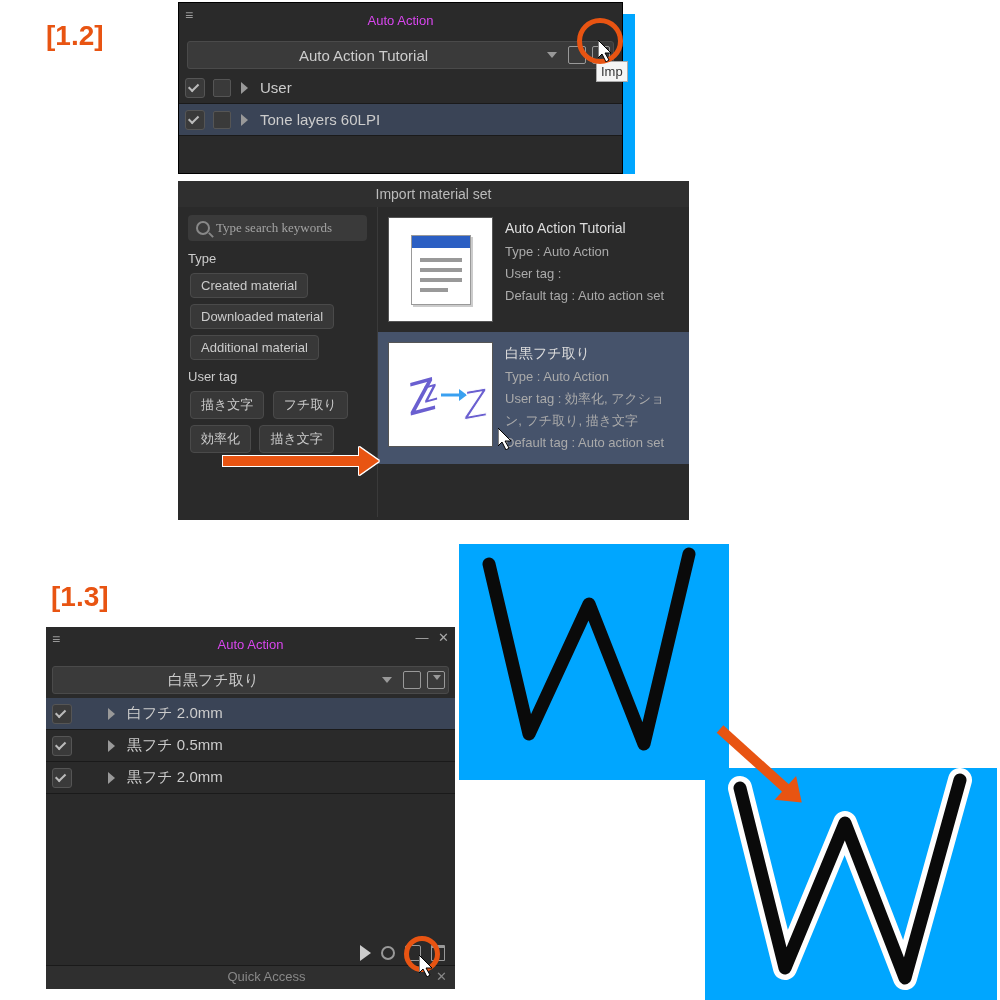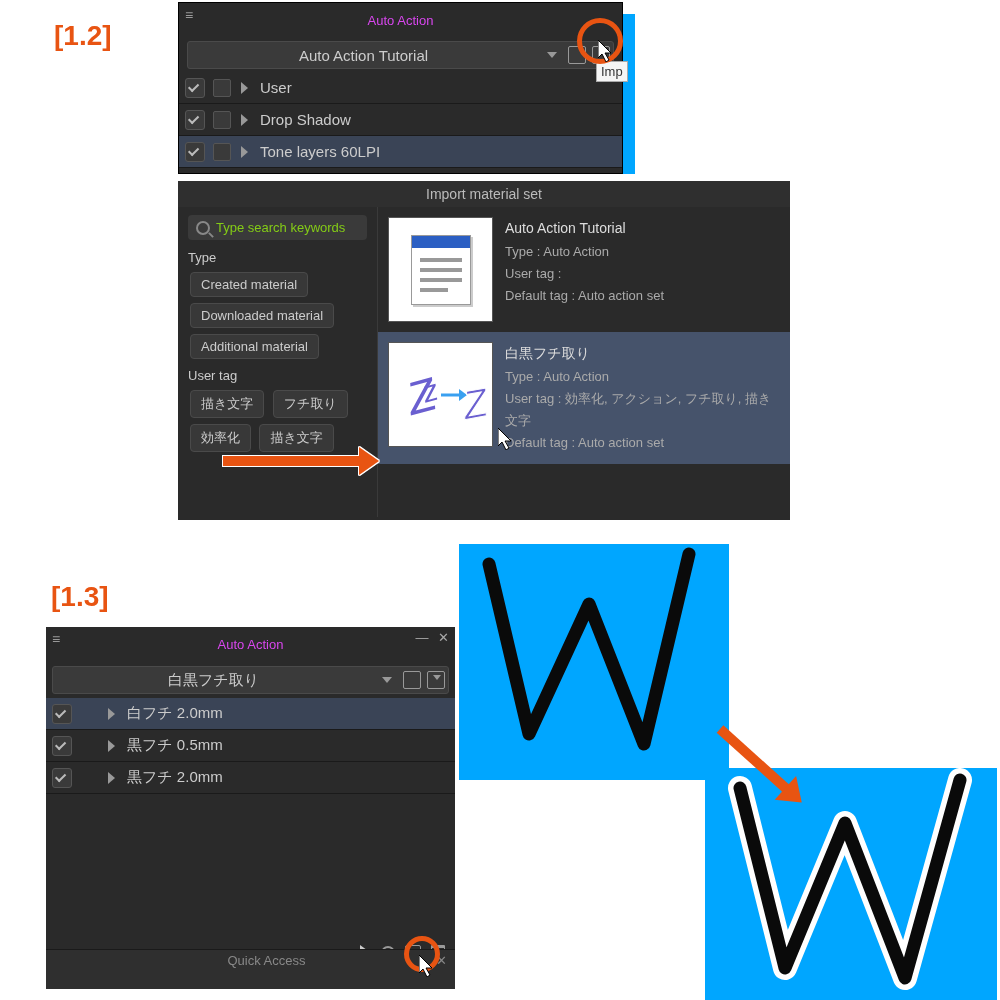--- a/index.html
+++ b/index.html
@@ -42,30 +42,30 @@
   .import-icon { width: 18px; height: 18px; border: 1.5px solid #999; border-radius: 2px; position: relative; }
   .import-icon::after { content:''; position:absolute; left:5px; top:3px; width:0; height:0; border-left:4px solid transparent; border-right:4px solid transparent; border-top:5px solid #999; }
 
   .cursor { position: absolute; z-index: 60; }
   .cursor svg { display: block; }
 
   .blue-strip { position: absolute; background: #00a6ff; }
 
   
   #panel2 {
-    position: absolute; left: 178px; top: 181px; width: 612px; height: 339px;
+    position: absolute; left: 178px; top: 181px; width: 511px; height: 339px;
     background: #2a2a2a; color: #bbb;
   }
   #panel2 .pt { text-align: center; font-size: 14px; color: #bbb; padding: 5px 0; background: #2f2f2f; }
   .p2-body { display: flex; height: 310px; }
   .p2-left { width: 200px; padding: 8px 10px; border-right: 1px solid #3a3a3a; }
   .search { background: #3a3a3a; border-radius: 4px; padding: 5px 8px; display: flex; align-items: center; margin-bottom: 10px; }
   .magnifier { width: 14px; height: 14px; border: 2px solid #888; border-radius: 50%; margin-right: 6px; position: relative; }
   .magnifier::after { content:''; position:absolute; width:6px; height:2px; background:#888; transform:rotate(45deg); left:10px; top:11px; }
-  .search-placeholder { color: #84cc16; font-size: 13px; }
+  .search-placeholder { color: #a3a3a3; font-size: 13px; font-family: Liberation Serif, serif; }
   .sec-label { font-size: 13px; color: #ccc; margin: 6px 0 4px 0; }
   .tag-btn { display: inline-block; background: #383838; border: 1px solid #4a4a4a; border-radius: 4px; padding: 4px 10px; font-size: 13px; color: #ccc; margin: 3px 2px; }
   .p2-right { flex: 1; }
   .mat-item { display: flex; padding: 10px; gap: 12px; }
   .mat-item.selected { background: #46536b; }
   .mat-thumb { width: 105px; height: 105px; background: #fff; position: relative; flex-shrink: 0; border: 1px solid #555; display:flex; align-items:center; justify-content:center; }
   .mat-info { font-size: 13px; line-height: 1.7; color: #aaa; }
   .mat-title { color: #ddd; font-size: 14px; }
 
   .doc-icon { width: 60px; height: 70px; background: #fff; border: 1px solid #999; box-shadow: 2px 2px 0 #ccc; position: relative; }
@@ -88,21 +88,21 @@
   }
   .window-controls { position:absolute; right:6px; top:3px; color:#aaa; font-size:13px; }
   .window-controls span { margin-left:6px; cursor:pointer; }
   #panel3 .dropdown-bar { margin:4px 6px; }
   .bottom-toolbar { position:absolute; bottom:28px; right:10px; display:flex; align-items:center; gap:10px; }
   .play-btn { width:0; height:0; border-top:8px solid transparent; border-bottom:8px solid transparent; border-left:11px solid #ccc; }
   .record-btn { width:14px; height:14px; border:2px solid #999; border-radius:50%; }
   .small-icon { width:16px; height:16px; border:1.5px solid #999; border-radius:2px; }
   .trash { width:14px; height:16px; border:1.5px solid #999; border-top:3px solid #999; border-radius:1px; position:relative; }
   #circle3 { left: 404px; top: 936px; width: 36px; height: 36px; }
-  .quick-access { position:absolute; bottom:0; left:0; right:0; height:40px; background:#2f2f2f; text-align:center; color:#888; font-size:13px; padding-top:3px; border-top:1px solid #1a1a1a;padding-left:32px; }
+  .quick-access { position:absolute; bottom:0; left:0; right:0; height:24px; background:#2f2f2f; text-align:center; color:#888; font-size:13px; padding-top:3px; border-top:1px solid #1a1a1a;padding-left:32px; }
 
   
   .w-canvas { position:absolute; background:#00a6ff; }
   #w1 { left:459px; top:544px; width:270px; height:236px; }
   #w2 { left:705px; top:768px; width:292px; height:236px; }
 
   
   #diag-arrow {
     position:absolute; left:720px; top:724px; width:90px; height:10px; background:#e85412;
     transform: rotate(42deg); transform-origin: left center;
@@ -111,49 +111,41 @@
     content:''; position:absolute; right:-20px; top:-11px; width:0; height:0;
     border-top:16px solid transparent; border-bottom:16px solid transparent; border-left:22px solid #e85412;
   }
 
   .imp-tooltip { position:absolute; left:596px; top:61px; background:#f5f5f5; color:#333; font-size:13px; padding:2px 4px; border:1px solid #aaa; }
 
 </style>
 </head>
 <body>
 
-<div class="step-label" style="left:54px; top:20px;">[1.2]</div>
+<div class="step-label" style="left:46px; top:20px;">[1.2]</div>
 <div class="step-label" style="left:51px; top:581px;">[1.3]</div>
 
 <div class="blue-strip" style="left:623px; top:14px; width:12px; height:160px;"></div>
 
 <div id="panel1">
   <div class="hamburger">≡</div>
   <div class="panel-title">Auto Action</div>
   <div class="dropdown-bar">
     <span class="dropdown-text">Auto Action Tutorial</span>
     <div class="dropdown-chevron"></div>
     <div class="toolbar-icon" style="border:1.5px solid #999;border-radius:2px;"></div>
     <div class="toolbar-icon import-icon"></div>
   </div>
   <div class="aa-row">
     <div class="checkbox">
         <div class="check"></div>
       </div>
     <div class="squarebox"></div>
     <div class="chevron-right"></div>
     <span>User</span>
-  </div>
-  <div class="aa-row">
-    <div class="checkbox">
-        <div class="check"></div>
-      </div>
-    <div class="squarebox"></div>
-    <div class="chevron-right"></div>
-    <span>Drop Shadow</span>
   </div>
   <div class="aa-row selected">
     <div class="checkbox">
         <div class="check"></div>
       </div>
     <div class="squarebox"></div>
     <div class="chevron-right"></div>
     <span>Tone layers 60LPI</span>
   </div>
 </div>

